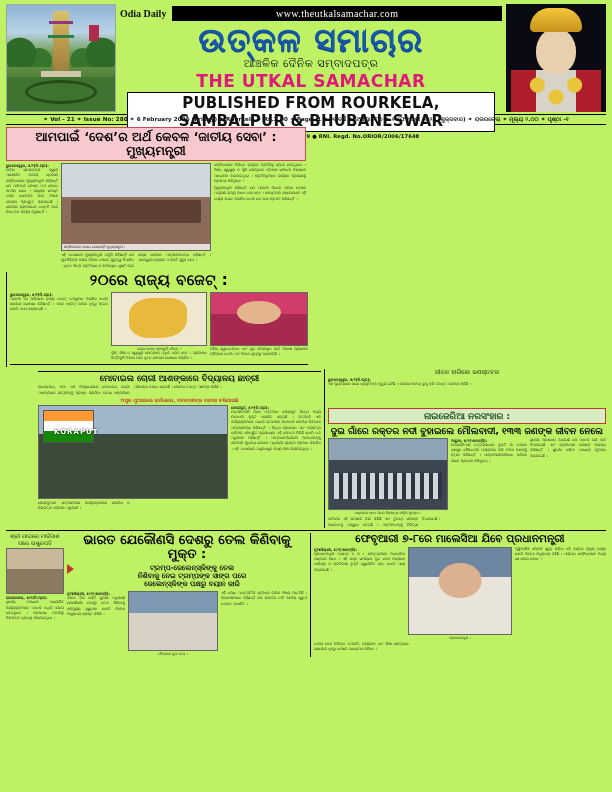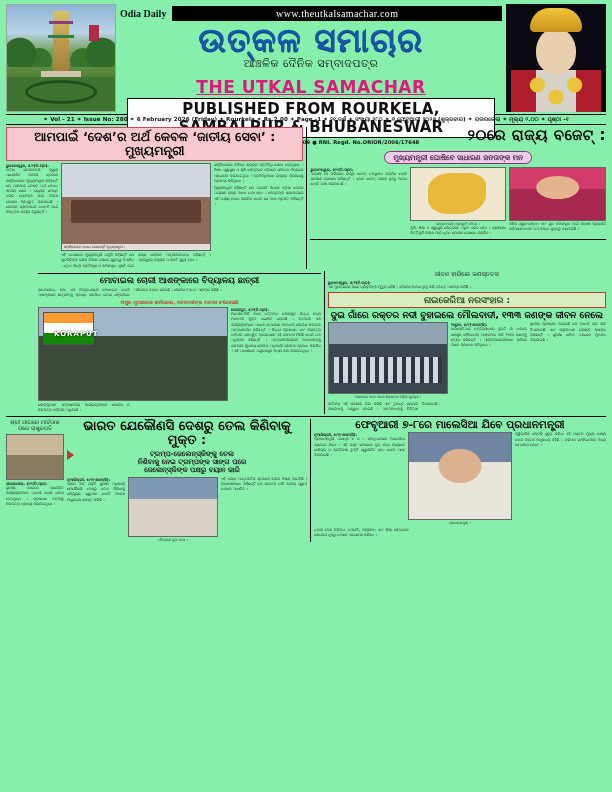--- a/index.html
+++ b/index.html
@@ -1,17 +1,17 @@
 <!DOCTYPE html>
 <html><head>
 <meta charset="utf-8">
 <style>
   html,body{margin:0;padding:0;background:#ffffff;}
   body{width:612px;height:792px;overflow:hidden;font-family:"Liberation Serif",serif;color:#111;}
-  .page{position:relative;width:612px;height:792px;background:#86efac;box-sizing:border-box;padding:4px 6px;}
+  .page{position:relative;width:612px;height:792px;background:#bef264;box-sizing:border-box;padding:4px 6px;}
 
   
   .masthead{display:flex;align-items:stretch;height:108px;gap:4px;}
   .mh-photo{width:108px;border:1px solid #9aa89a;background:
       linear-gradient(180deg,#8fb4d6 0%,#b9d3e6 26%,#6f9c4e 46%,#4f7f37 70%,#3d6a2c 100%);
       position:relative;overflow:hidden;}
   .mh-photo .tower{position:absolute;left:50%;top:6px;transform:translateX(-50%);width:16px;height:62px;
       background:linear-gradient(180deg,#d9c26a,#c2a04f 40%,#9e7f3c);border-radius:3px 3px 0 0;}
   .mh-photo .tower:before{content:"";position:absolute;left:-4px;top:10px;width:24px;height:3px;background:#8e3a7a;}
   .mh-photo .tower:after{content:"";position:absolute;left:-5px;top:24px;width:26px;height:3px;background:#2e7f4e;}
@@ -25,21 +25,21 @@
                  radial-gradient(circle at 30% 80%,#35752c 12px,transparent 13px),
                  radial-gradient(circle at 70% 80%,#35752c 12px,transparent 13px);}
 
   .mh-center{flex:1;display:flex;flex-direction:column;align-items:center;justify-content:flex-start;padding-top:2px;}
   .mh-toprow{display:flex;width:100%;align-items:center;gap:6px;}
   .odia-daily{font-weight:bold;font-size:10px;white-space:nowrap;font-family:"Liberation Serif",serif;}
   .website{flex:1;background:#000;color:#fff;text-align:center;font-size:10px;letter-spacing:.4px;padding:2px 0;font-family:"Liberation Serif",serif;}
   .odia-title{font-family:"DejaVu Sans",sans-serif;font-size:33px;font-weight:bold;color:#1657a8;line-height:1;
       margin-top:2px;letter-spacing:1px;text-shadow:0 1px 0 #0d3f80;}
   .odia-sub{font-family:"DejaVu Sans",sans-serif;font-size:11px;font-weight:normal;color:#111;margin-top:1px;letter-spacing:.5px;}
-  .eng-title{font-family:"DejaVu Sans",sans-serif;font-size:17px;font-weight:bold;color:#e0187a;letter-spacing:.5px;margin-top:7px;text-decoration:underline;}
+  .eng-title{font-family:"DejaVu Sans",sans-serif;font-size:17px;font-weight:bold;color:#e0187a;letter-spacing:.5px;margin-top:1px;}
   .pub-line{width:96%;border:1px solid #000;background:#fff;text-align:center;font-family:"DejaVu Sans",sans-serif;
       font-size:15px;font-weight:bold;letter-spacing:.2px;margin-top:1px;padding:1px 0;}
   .postal{font-family:"DejaVu Sans",sans-serif;font-size:5.2px;font-weight:bold;text-align:center;margin-top:1px;letter-spacing:.1px;}
 
   .mh-sai{width:100px;background:#0a0a12;position:relative;overflow:hidden;}
   .sai-crown{position:absolute;left:50%;top:4px;transform:translateX(-50%);width:52px;height:24px;
       background:linear-gradient(180deg,#f3c63a,#c8921d);border-radius:26px 26px 6px 6px;}
   .sai-face{position:absolute;left:50%;top:24px;transform:translateX(-50%);width:40px;height:46px;background:#e8cfae;border-radius:50% 50% 46% 46%;}
   .sai-body{position:absolute;left:50%;bottom:0;transform:translateX(-50%);width:90px;height:42px;
       background:linear-gradient(90deg,#b01e2e 0 28%,#d8d3c8 28% 72%,#b01e2e 72% 100%);}
@@ -51,21 +51,21 @@
   
   .volline{border-top:1px solid #000;border-bottom:1px solid #000;margin-top:2px;padding:1px 0;
       font-family:"DejaVu Sans",sans-serif;font-size:5.6px;font-weight:bold;text-align:center;letter-spacing:.1px;
       white-space:nowrap;overflow:hidden;}
   .hl{font-family:"DejaVu Sans",sans-serif;font-weight:bold;color:#000;line-height:1.12;text-align:center;}
   .body-txt{font-family:"DejaVu Sans",sans-serif;font-size:3.7px;line-height:1.42;text-align:justify;color:#1a1a1a;}
   .dateline{font-family:"DejaVu Sans",sans-serif;font-size:3.9px;font-weight:bold;color:#111;}
   .vrule{border-left:1px solid #000;}
 
   
-  .leadband{display:flex;margin-top:2px;gap:3px;}
+  .leadband{display:flex;margin-top:2px;gap:3px;flex-direction:column;}
   .lead-left{width:300px;}
   .lead-right{width:298px;}
   .pinkbox{background:#f7c9cf;border:1px solid #c94a5e;padding:2px 3px;}
   .pinkbox .hl{font-size:12.6px;}
   .greenbox{background:#d8ecc2;border:1px solid #c0392b;padding:2px 3px;text-align:center;}
   .pillbox{display:inline-block;background:#e9cfe8;border:1px solid #8e2f7a;border-radius:9px;padding:1px 8px;
       font-family:"DejaVu Sans",sans-serif;font-weight:bold;font-size:7.2px;color:#4b1240;}
 
   .cols3{display:flex;gap:3px;}
   .col{flex:1;}
@@ -157,24 +157,21 @@
           <div class="body-txt" style="margin-top:2px;column-count:2;column-gap:4px;">ଏହି ଅବସରରେ ମୁଖ୍ୟମନ୍ତ୍ରୀ ଆହୁରି କହିଛନ୍ତି ଯେ ଯୁବପିଢ଼ିଙ୍କ ଦକ୍ଷତା ବିକାଶ ଉପରେ ଗୁରୁତ୍ୱ ଦିଆଯିବ । ନୂତନ ଶିଳ୍ପ ପ୍ରତିଷ୍ଠା ଓ କର୍ମସଂସ୍ଥାନ ସୃଷ୍ଟି ପାଇଁ ରାଜ୍ୟ ସରକାର ଅଙ୍ଗୀକାରବଦ୍ଧ ରହିଛନ୍ତି । ଏହାଦ୍ୱାରା ରାଜ୍ୟର ଅର୍ଥନୀତି ସୁଦୃଢ଼ ହେବ ।</div>
         </div>
         <div class="col">
           <div class="body-txt">ସମ୍ମିଳନୀରେ ବିଭିନ୍ନ ରାଜ୍ୟର ପ୍ରତିନିଧି ଯୋଗ ଦେଇଥିଲେ । ଶିକ୍ଷା, ସ୍ୱାସ୍ଥ୍ୟ ଓ କୃଷି କ୍ଷେତ୍ରରେ ଓଡ଼ିଶାର ସଫଳତା ବିଷୟରେ ଆଲୋଚନା କରାଯାଇଥିଲା । ପ୍ରତିନିଧିମାନେ ରାଜ୍ୟର ପ୍ରୟାସକୁ ପ୍ରଶଂସା କରିଥିଲେ ।</div>
           <div class="body-txt" style="margin-top:2px;">ମୁଖ୍ୟମନ୍ତ୍ରୀ କହିଛନ୍ତି ଯେ ଆଗାମୀ ଦିନରେ ଓଡ଼ିଶା ଦେଶର ଅଗ୍ରଣୀ ରାଜ୍ୟ ଭାବେ ଉଭା ହେବ । ସମସ୍ତଙ୍କ ସହଯୋଗରେ ଏହି ଲକ୍ଷ୍ୟ ହାସଲ କରାଯିବ ବୋଲି ସେ ଆଶା ପ୍ରକଟ କରିଛନ୍ତି ।</div>
         </div>
       </div>
     </div>
 
     <div class="lead-right vrule" style="padding-left:3px;">
-      <div class="hl" style="font-size:15px;letter-spacing:.5px;text-align:right;">୨୦ରେ ରାଜ୍ୟ ବଜେଟ୍‌ :</div>
-      <div style="text-align:center;margin-top:2px;">
-        <span class="pillbox">ମୁଖ୍ୟମନ୍ତ୍ରୀ ଘୋଷିବେ ସାଧାରଣ ଜନତାଙ୍କ ମନ</span>
-      </div>
+      <div class="hl" style="font-size:15px;letter-spacing:.5px;">୨୦ରେ ରାଜ୍ୟ ବଜେଟ୍‌ :</div>
 
       <div class="cols3" style="margin-top:3px;">
         <div class="col">
           <div class="dateline">ଭୁବନେଶ୍ୱର, ୫/୨(ନି.ପ୍ର):</div>
           <div class="body-txt">ଆଗାମୀ ୨୦ ତାରିଖରେ ରାଜ୍ୟ ବଜେଟ୍‌ ଉପସ୍ଥାପନ କରାଯିବ ବୋଲି ସରକାର ଘୋଷଣା କରିଛନ୍ତି । ଏଥର ବଜେଟ୍‌ ଆକାର ବୃଦ୍ଧି ପାଇବ ବୋଲି ଆଶା କରାଯାଉଛି ।</div>
         </div>
         <div class="col" style="flex:0 0 96px;">
           <div class="photo ph-map" style="height:52px;"></div>
           <div class="cap">ରାଜ୍ୟ ବଜେଟ୍‌ ପ୍ରସ୍ତୁତି ବୈଠକ ।</div>
           <div class="body-txt">କୃଷି, ଶିକ୍ଷା ଓ ସ୍ୱାସ୍ଥ୍ୟ କ୍ଷେତ୍ରରେ ଅଧିକ ବରାଦ ହେବ । ଗ୍ରାମାଞ୍ଚଳ ଭିତ୍ତିଭୂମି ବିକାଶ ପାଇଁ ନୂତନ ଯୋଜନା ଘୋଷଣା କରାଯିବ ।</div>
@@ -213,21 +210,21 @@
       </div>
       <div class="body-txt" style="column-count:3;column-gap:4px;margin-top:2px;">କୋରାପୁଟରେ ଆତ୍ମସମର୍ପଣ କାର୍ଯ୍ୟକ୍ରମରେ ପୋଲିସ ଓ ନିରାପତ୍ତା ବାହିନୀର ଅଧିକାରୀ ।</div>
     </div>
 
     <div style="width:298px;" class="vrule">
       <div style="padding-left:3px;">
         <div class="smallhl">ଜୀବନ ହାରିଲେ ଜଣସ୍ତବକ</div>
         <div class="dateline" style="margin-top:1px;">ଭୁବନେଶ୍ୱର, ୫/୨(ନି.ପ୍ର):</div>
         <div class="body-txt">ଏକ ଦୁର୍ଘଟଣାରେ ଜଣେ ବ୍ୟକ୍ତିଙ୍କ ମୃତ୍ୟୁ ଘଟିଛି । ପୋଲିସ ମାମଲା ରୁଜୁ କରି ତଦନ୍ତ ଆରମ୍ଭ କରିଛି ।</div>
 
-        <div class="greenbox" style="margin-top:2px;">
+        <div class="greenbox" style="margin-top:20px;">
           <div class="hl" style="font-size:9px;color:#1a4d1a;">ନାଇଜେରିଆ ନରସଂହାର :</div>
         </div>
         <div class="hl" style="font-size:9.2px;margin-top:2px;">ଦୁଇ ଗାଁରେ ରକ୍ତର ନଦୀ ବୁହାଇଲେ ମୌଲବାଦୀ, ୧୩୩ ଜଣଙ୍କ ଜୀବନ ନେଲେ</div>
 
         <div class="cols3" style="margin-top:2px;">
           <div class="col" style="flex:0 0 120px;">
             <div class="photo missiles" style="height:70px;"></div>
             <div class="cap">ଆକ୍ରମଣ ପରେ ଗାଁରେ ନିରାପତ୍ତା ବାହିନୀ ମୁତୟନ ।</div>
           </div>
           <div class="col">

